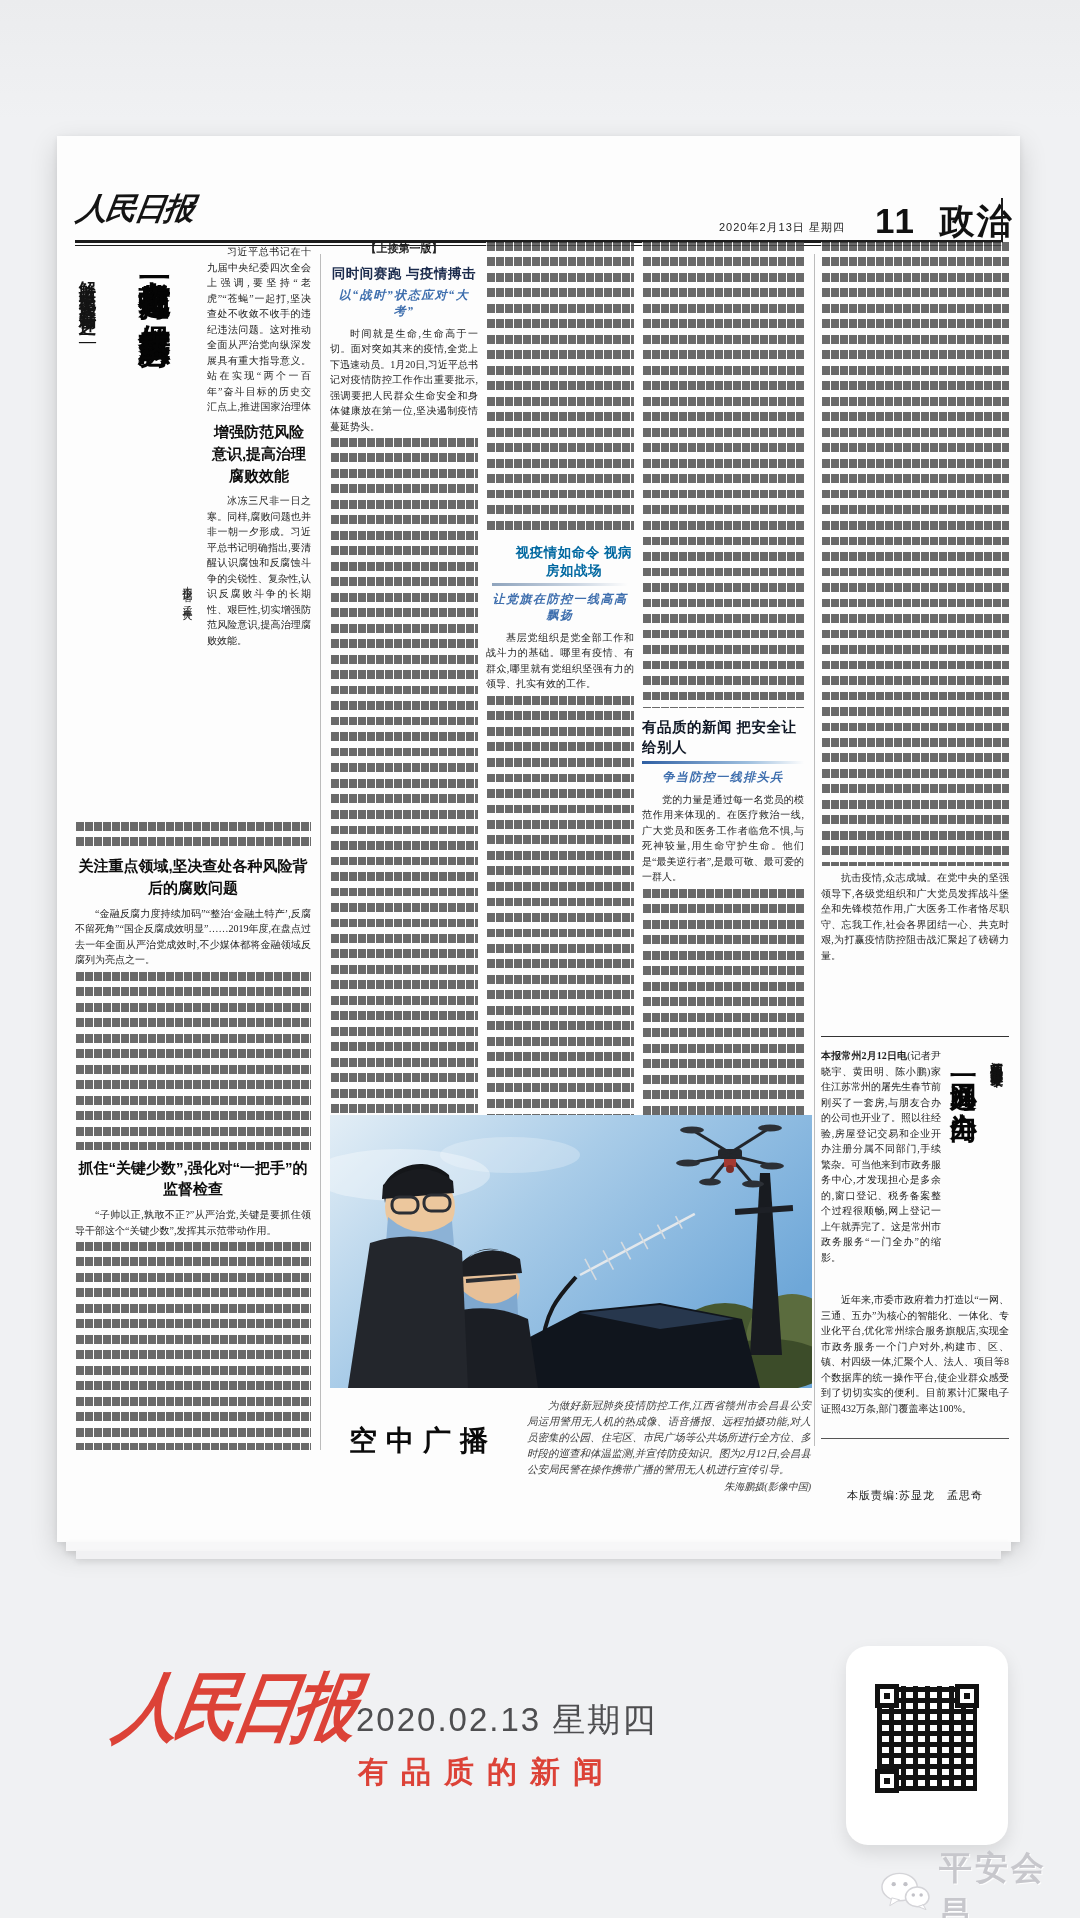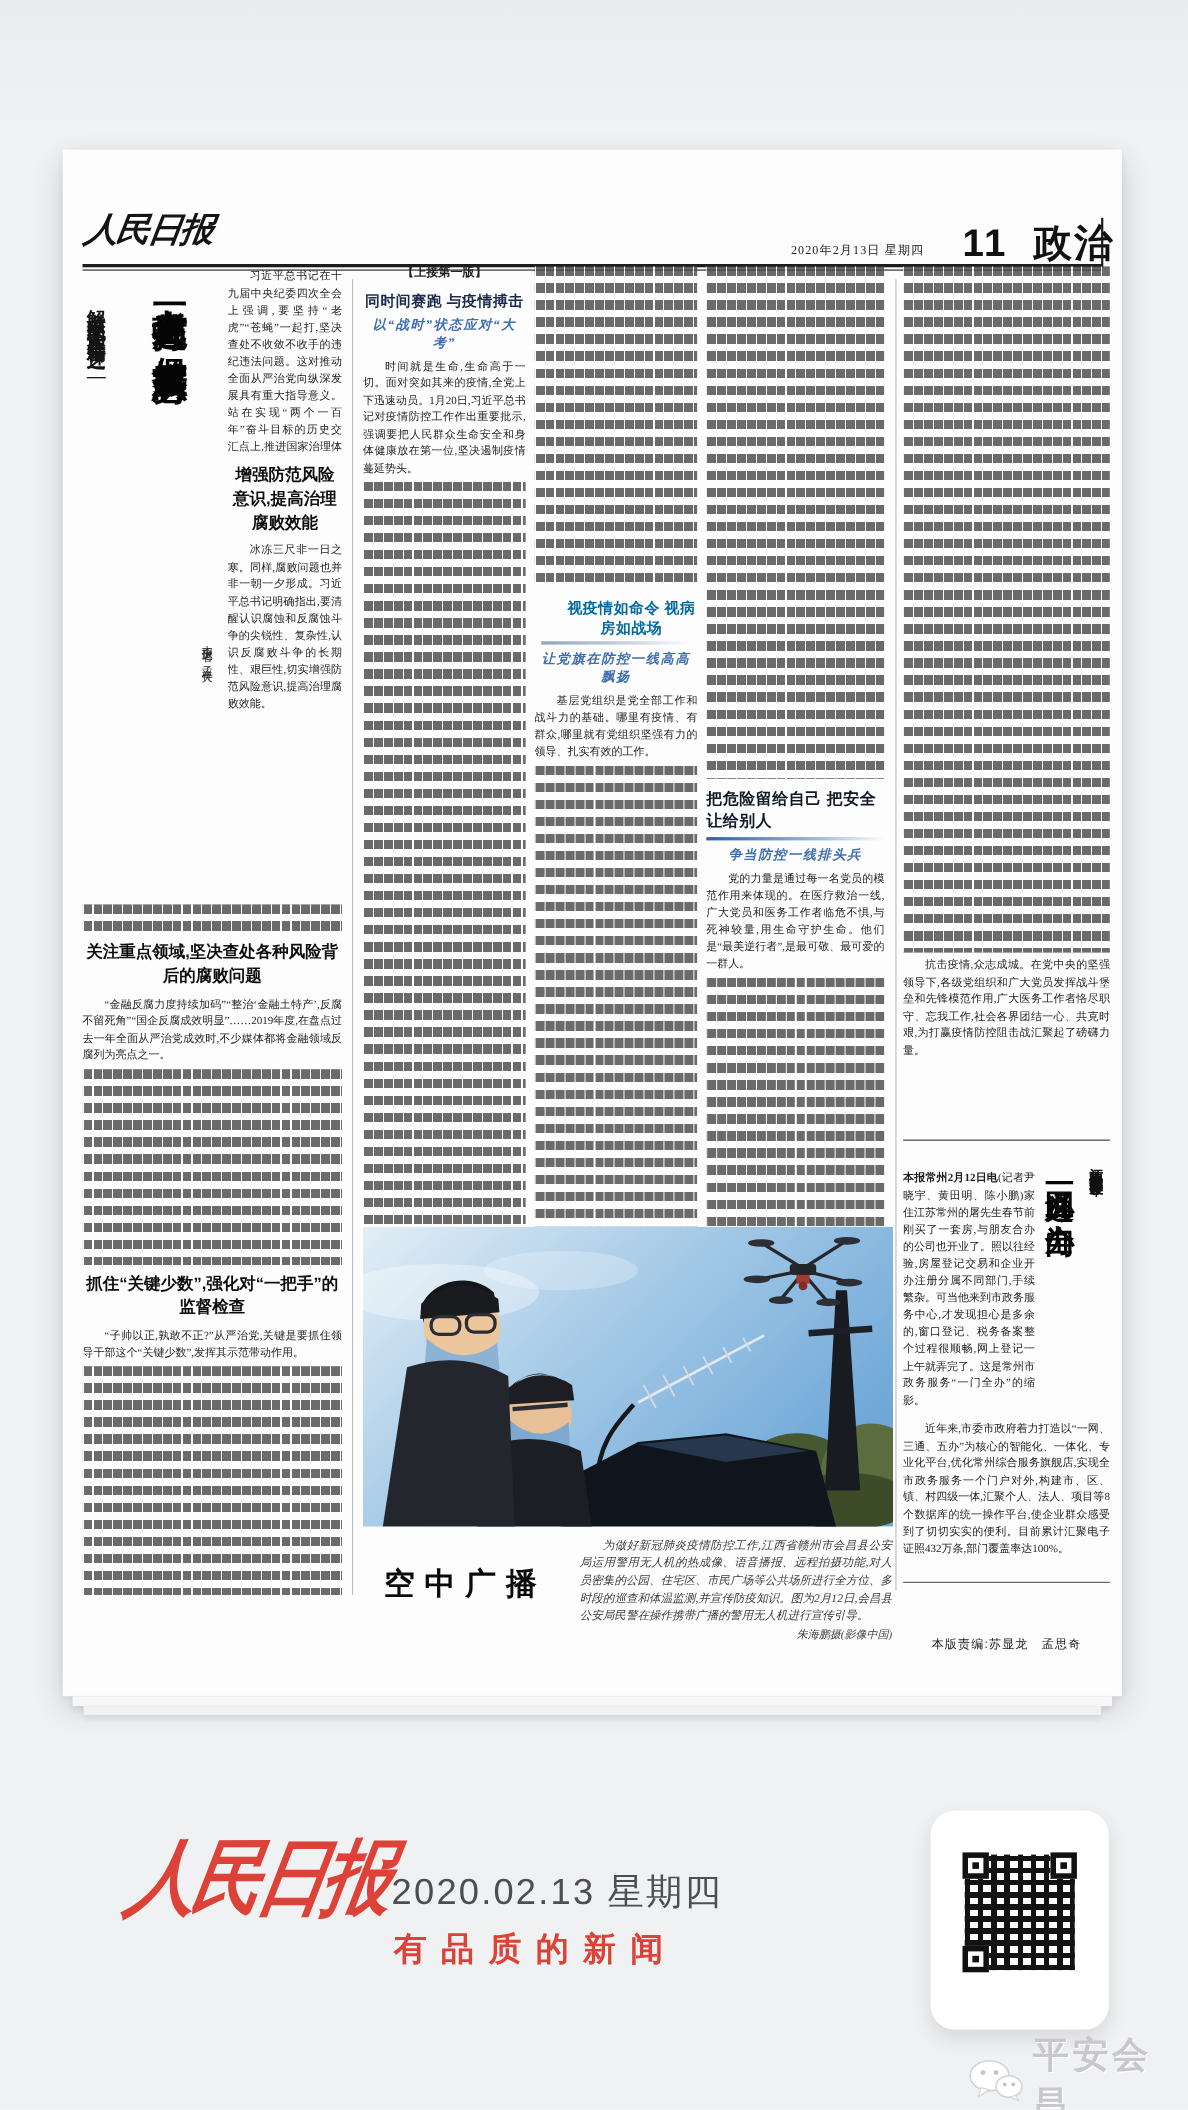--- a/index.html
+++ b/index.html
@@ -116,21 +116,21 @@
   }
 
   .photo-wrap { position:absolute; left:273px; top:979px; width:482px; height:273px; overflow:hidden; }
 </style>
 </head>
 <body>
 
 <div class="sheet">
 
   <div class="abs mast-small" style="left:20px; top:52px;">人民日报</div>
-  <div class="abs hdr-date" style="left:662px; top:84px;font-family:Liberation Serif, serif;">2020年2月13日 星期四</div>
+  <div class="abs hdr-date" style="left:662px; top:84px;">2020年2月13日 星期四</div>
   <div class="abs hdr-page" style="left:818px; top:62px;">
     <span>11</span>&nbsp;
     <span>政治</span>
   </div>
   <div class="hdr-vbar"></div>
   <div class="hdr-rule-thick"></div>
   <div class="hdr-rule-thin"></div>
 
   <div class="vline" style="left:263px; top:118px; height:1196px;"></div>
   <div class="vline" style="left:757px; top:118px; height:1192px;"></div>
@@ -169,35 +169,35 @@
     <div class="gk" style="height:294px;"></div>
     <div class="h-mid h-maroon" style="margin-top:8px;">视疫情如命令 视病房如战场</div>
     <div class="rule-gray"></div>
     <div class="sub-blue">让党旗在防控一线高高飘扬</div>
     <p class="exc" style="max-height:110px;">基层党组织是党全部工作和战斗力的基础。哪里有疫情、有群众,哪里就有党组织坚强有力的领导、扎实有效的工作。</p>
     <div class="gk fill" style="margin-top:4px;"></div>
   </div>
 
   <div class="abs col" style="left:585px; top:106px; width:162px; height:873px;">
     <div class="gk" style="height:466px;"></div>
-    <div class="h-mid h-dark" style="margin-top:10px; font-size:14.5px;">把危险留给自己 把安全让给别人</div>
+    <div class="h-mid h-dark" style="margin-top:10px; font-size:14.5px;">有品质的新闻 把安全让给别人</div>
     <div class="rule-blue"></div>
     <div class="sub-blue">争当防控一线排头兵</div>
     <p class="exc" style="max-height:170px;">党的力量是通过每一名党员的模范作用来体现的。在医疗救治一线,广大党员和医务工作者临危不惧,与死神较量,用生命守护生命。他们是“最美逆行者”,是最可敬、最可爱的一群人。</p>
     <div class="gk fill" style="margin-top:4px;"></div>
   </div>
 
   <div class="abs col" style="left:764px; top:106px; width:188px; height:786px;">
     <div class="gk" style="height:624px;"></div>
     <p class="exc fill" style="margin-top:4px;">抗击疫情,众志成城。在党中央的坚强领导下,各级党组织和广大党员发挥战斗堡垒和先锋模范作用,广大医务工作者恪尽职守、忘我工作,社会各界团结一心、共克时艰,为打赢疫情防控阻击战汇聚起了磅礴力量。</p>
   </div>
   <div class="hline" style="left:764px; top:900px; width:188px;"></div>
 
   <div class="abs" style="left:764px; top:912px; width:188px; height:240px;">
-    <div class="col" style="position:absolute; left:0; top:16px; width:120px; height:240px;">
+    <div class="col" style="position:absolute; left:0; top:0; width:120px; height:240px;">
       <p class="exc" style="text-indent:0;"><span class="dateline">本报常州2月12日电</span><span>(记者尹晓宇、黄田明、陈小鹏)</span><span>家住江苏常州的屠先生春节前刚买了一套房,与朋友合办的公司也开业了。照以往经验,房屋登记交易和企业开办注册分属不同部门,手续繁杂。可当他来到市政务服务中心,才发现担心是多余的,窗口登记、税务备案整个过程很顺畅,网上登记一上午就弄完了。这是常州市政务服务“一门全办”的缩影。</span></p>
     </div>
     <div class="vrl cz-head-v" style="position:absolute; left:128px; top:14px; height:226px;">一网通办 一门全办</div>
     <div class="vrl cz-kick-v" style="position:absolute; left:168px; top:4px; height:190px;">江苏常州加快推进政务服务改革</div>
   </div>
   <div class="abs col" style="left:764px; top:1156px; width:188px; height:140px;">
     <p class="exc fill">近年来,市委市政府着力打造以“一网、三通、五办”为核心的智能化、一体化、专业化平台,优化常州综合服务旗舰店,实现全市政务服务一个门户对外,构建市、区、镇、村四级一体,汇聚个人、法人、项目等8个数据库的统一操作平台,使企业群众感受到了切切实实的便利。目前累计汇聚电子证照432万条,部门覆盖率达100%。</p>
   </div>
   <div class="hline" style="left:764px; top:1302px; width:188px; background:#555;"></div>
   <div class="abs editors" style="left:764px; top:1310px; width:188px;">

